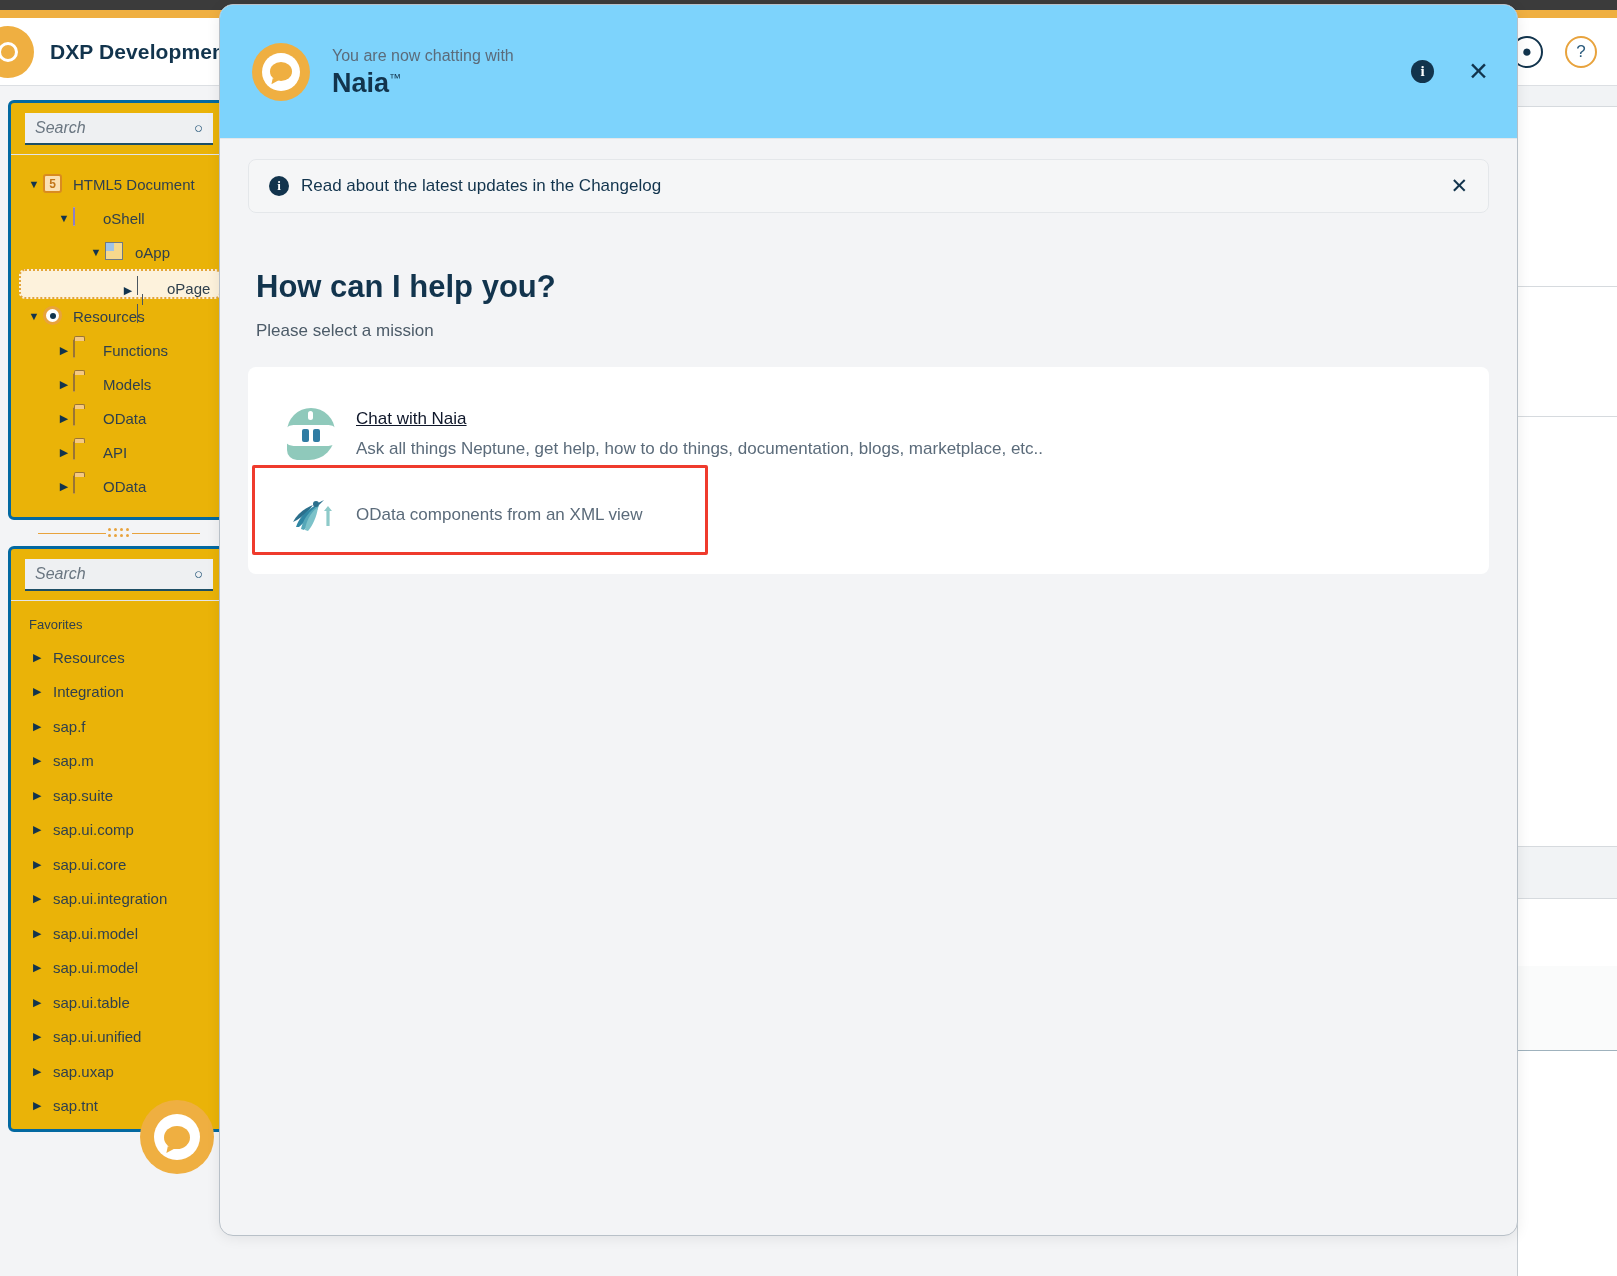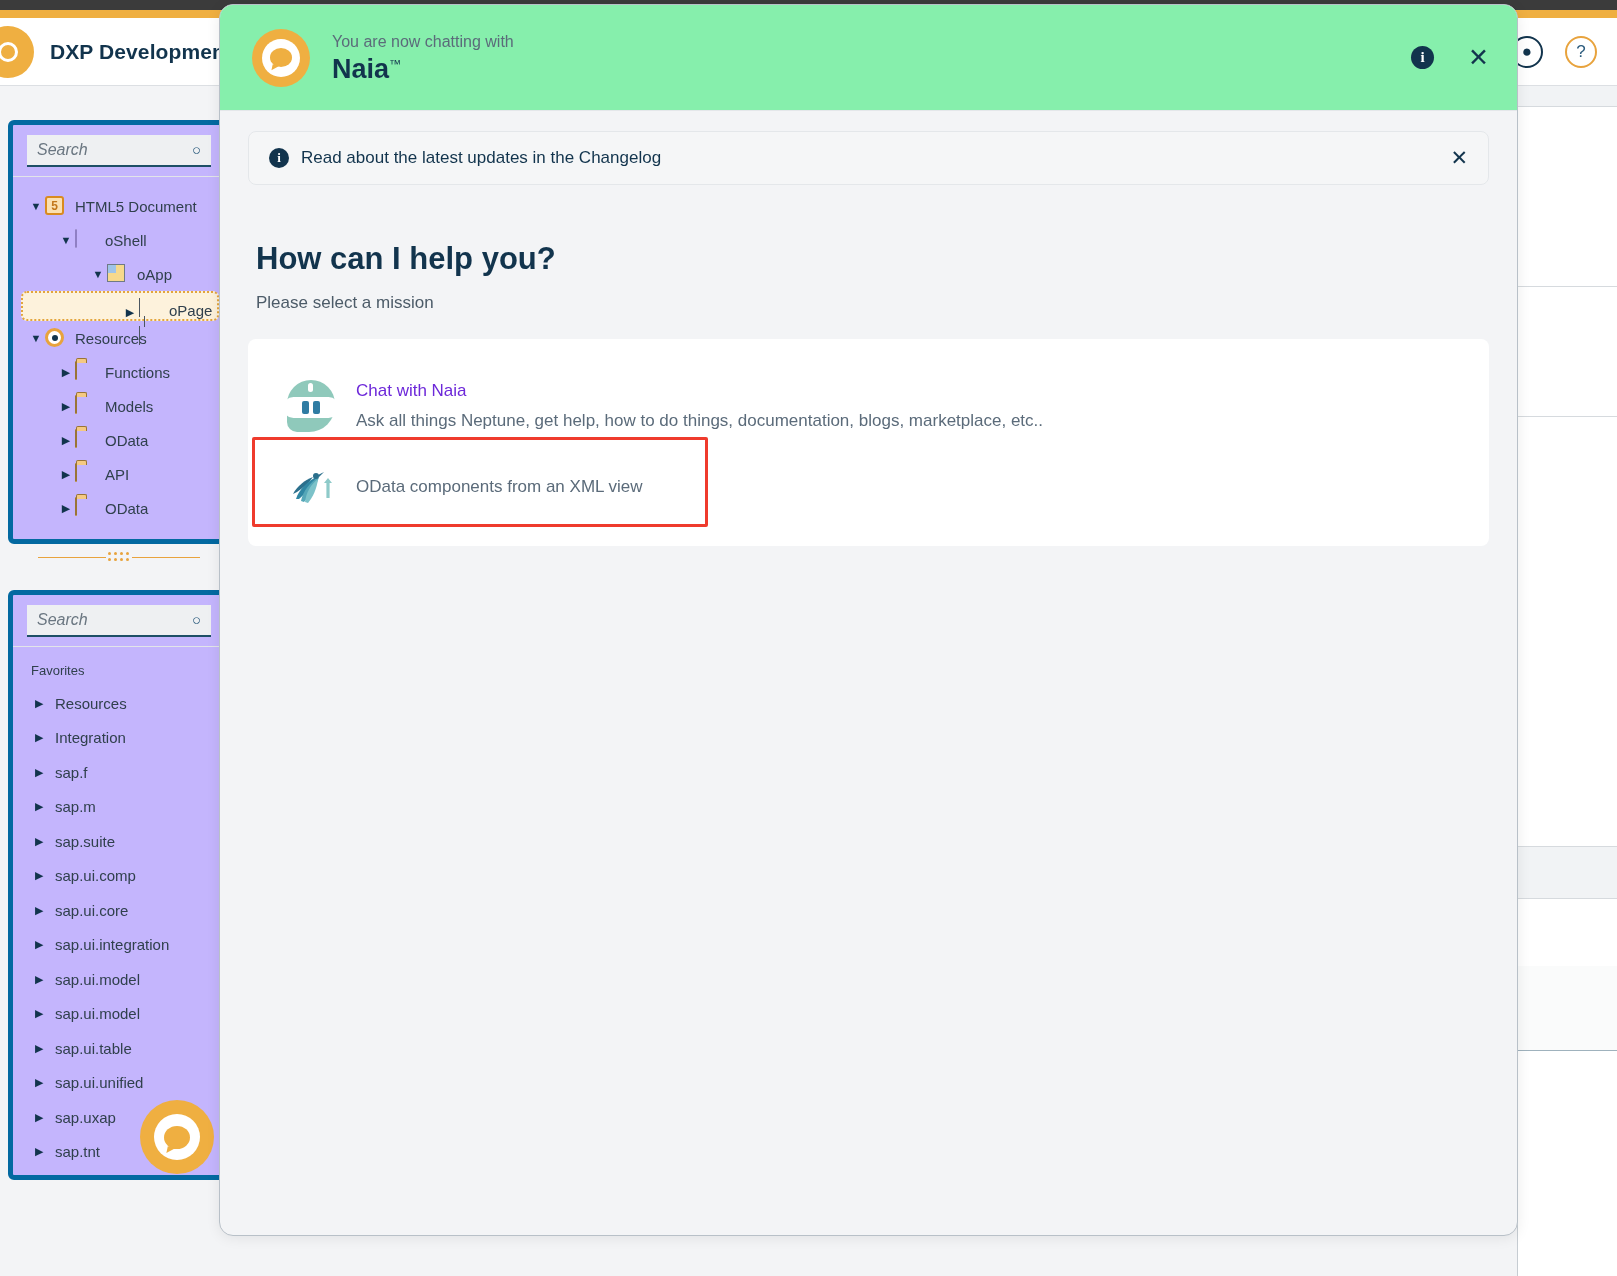--- a/index.html
+++ b/index.html
@@ -38,23 +38,22 @@
     width: 32px; height: 32px; border-radius: 50%;
     border: 2px solid #12344d; display: flex; align-items: center; justify-content: center;
     font-size: 17px; color: #12344d; background: #fff;
   }
   .circle-btn.orange { border-color: #e8a33d; color: #2b5b7d; }
 
   
   .sidebar { position: absolute; top: 100px; left: 8px; width: 222px; }
 
   .panel {
-    background: #c4b5fd; border: 5px solid #0369a1; border-radius: 6px;
+    background: #eab308; border: 3px solid #0369a1; border-radius: 6px;
     overflow: hidden;
-    margin-top: 20px;
   }
   .panel-search {
     height: 52px; display: flex; align-items: center; padding: 0 14px;
     border-bottom: 1px solid #e2e5e9;
   }
   .search-box {
     flex: 1; height: 32px; background: #eef0f2;
     border-bottom: 2px solid #1d4f66;
     display: flex; align-items: center; padding: 0 10px;
   }
@@ -159,21 +158,21 @@
   }
 
   
   .modal {
     position: absolute; left: 219px; top: 4px; width: 1299px; height: 1232px;
     background: #f3f4f6; border: 1px solid #b8c0c8; border-radius: 14px;
     z-index: 60; overflow: hidden;
     box-shadow: 0 2px 14px rgba(0,0,0,.08);
   }
   .modal-header {
-    height: 106px; background: #86efac; border-bottom: 1px solid #e4e7ea;
+    height: 134px; background: #7dd3fc; border-bottom: 1px solid #e4e7ea;
     display: flex; align-items: center; padding: 0 28px 0 32px;
   }
   .naia-avatar {
     width: 58px; height: 58px; border-radius: 50%;
     background: #efaf41; flex: none;
     display: flex; align-items: center; justify-content: center;
   }
   .naia-avatar .ring {
     width: 38px; height: 38px; border-radius: 50%; background: #ffffff;
     display: flex; align-items: center; justify-content: center;
@@ -212,21 +211,21 @@
 
   .missions {
     margin-top: 26px; background: #ffffff; border-radius: 8px;
     padding: 22px 16px; position: relative;
   }
   .mission {
     display: flex; align-items: center; padding: 14px 16px; border-radius: 6px; cursor: pointer;
   }
   .mission-icon { width: 62px; flex: none; display: flex; align-items: center; justify-content: center; }
   .mission-text { margin-left: 14px; }
-  .mission-title { font-size: 17px; color: #6d28d9; line-height: 1.9; }
+  .mission-title { font-size: 17px; color: #0f172a; line-height: 1.9; text-decoration: underline; }
   .mission-desc { font-size: 17px; color: #5b6b7a; line-height: 1.7; }
 
   .robot {
     width: 48px; height: 52px; background: #8fc9bb;
     border-radius: 24px 24px 26px 10px;
     position: relative;
   }
   .robot .ant { position: absolute; top: 3px; left: 21px; width: 5px; height: 9px; background: #fff; border-radius: 3px; }
   .robot .face {
     position: absolute; top: 17px; left: -4px; width: 56px; height: 21px;

